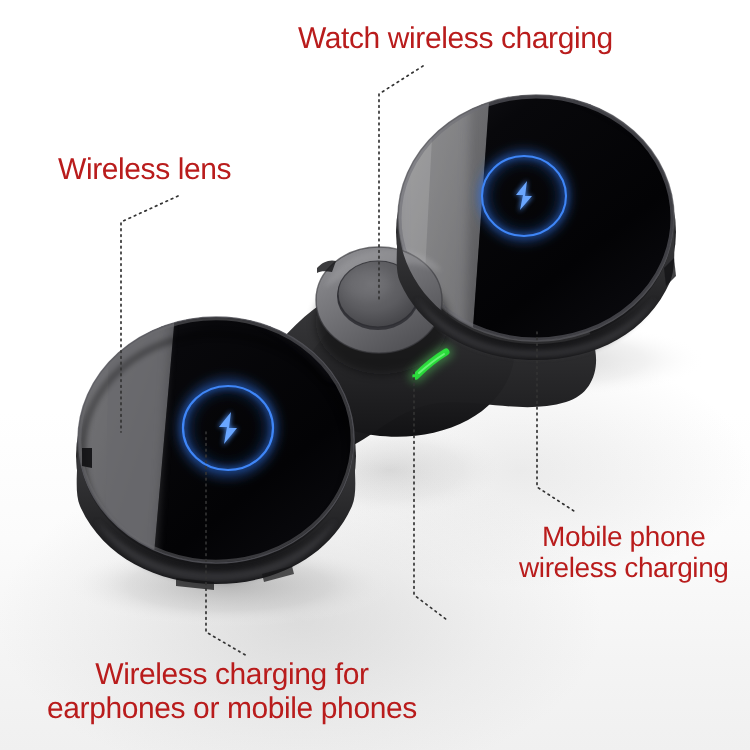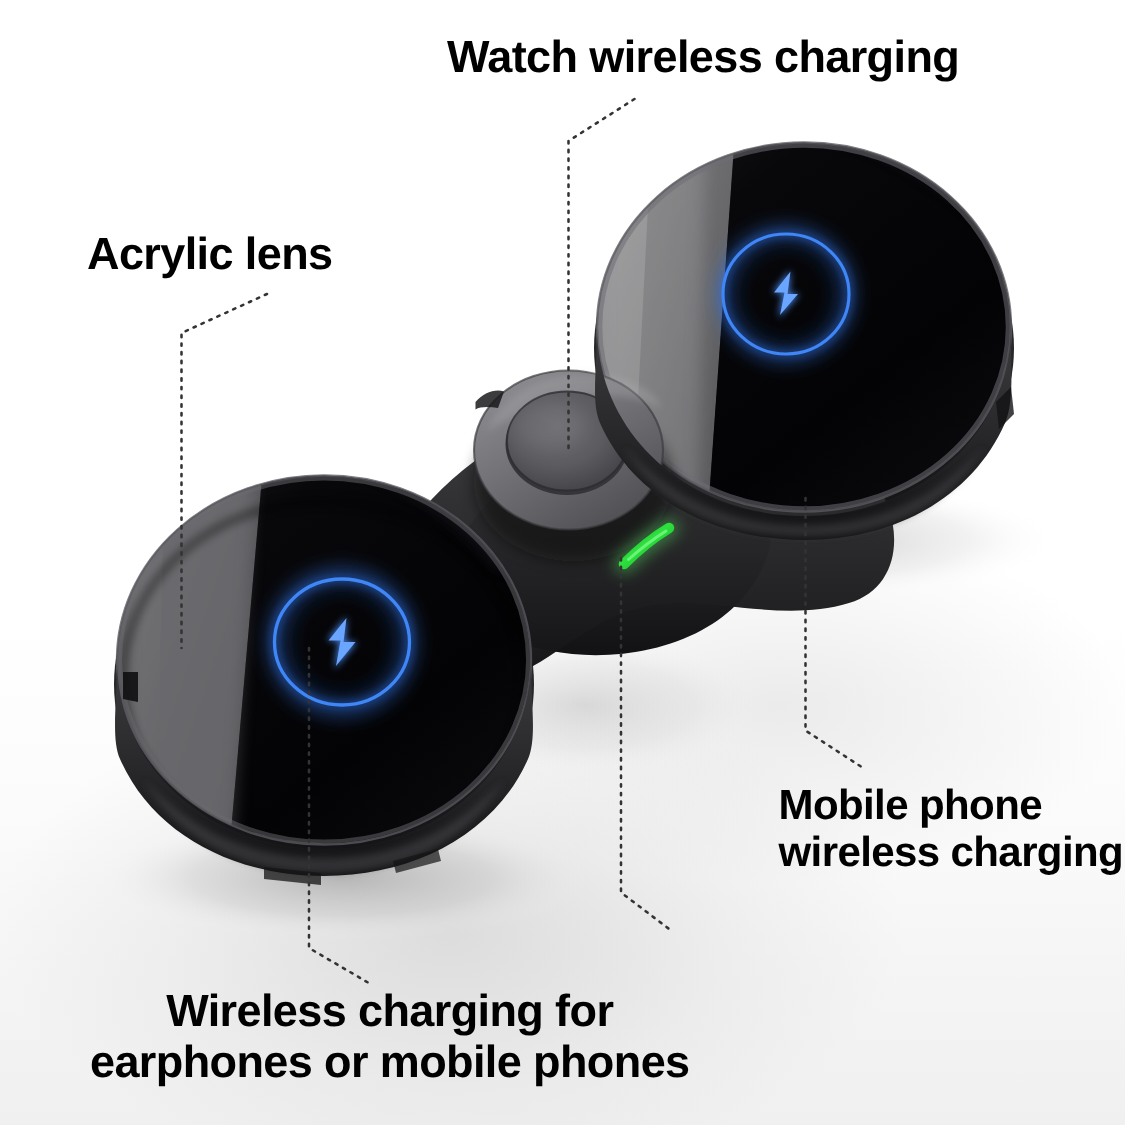--- a/index.html
+++ b/index.html
@@ -27,46 +27,46 @@
     pointer-events: none;
   }
   #device-art {
     position: absolute;
     left: 0; top: 0;
     width: 750px;
     height: 750px;
   }
   .callout {
     position: absolute;
-    color: #000000;
-    font-weight: 700;
+    color: #b91c1c;
+    font-weight: 400;
     letter-spacing: -0.4px;
     line-height: 1.12;
     white-space: pre-line;
     text-rendering: geometricPrecision;
   }
   #label-watch {
     left: 298px; top: 22px;
     font-size: 30px;
   }
   #label-acrylic {
     left: 58px; top: 153px;
     font-size: 30px;
   }
   #label-mobile {
     left: 519px; top: 521px;
     font-size: 28px;
-    text-align: left;
+    text-align: center;
   }
   #label-led {
     left: 378px; top: 625px;
     font-size: 30px;
   }
   #label-earphones {
-    left: 60px; top: 658px;
+    left: 47px; top: 658px;
     font-size: 30px;
     text-align: center;
   }
   .leader-layer {
     position: absolute;
     left: 0; top: 0;
     width: 750px; height: 750px;
     pointer-events: none;
   }
 </style>
@@ -305,21 +305,21 @@
       <path d="M 537 332 L 537 487 L 577 513"></path>
 
       <path d="M 414 372 L 414 595 L 447 620"></path>
 
       <path d="M 206 432 L 206 632 L 247 656"></path>
     </g>
   </svg>
 
   <div class="callout" id="label-watch">Watch wireless charging</div>
 
-  <div class="callout" id="label-acrylic">Acrylic lens</div>
+  <div class="callout" id="label-acrylic">Wireless lens</div>
 
   <div class="callout" id="label-mobile">Mobile phone
 wireless charging</div>
 
 
   <div class="callout" id="label-earphones">Wireless charging for
 earphones or mobile phones</div>
 
 </div>
 

